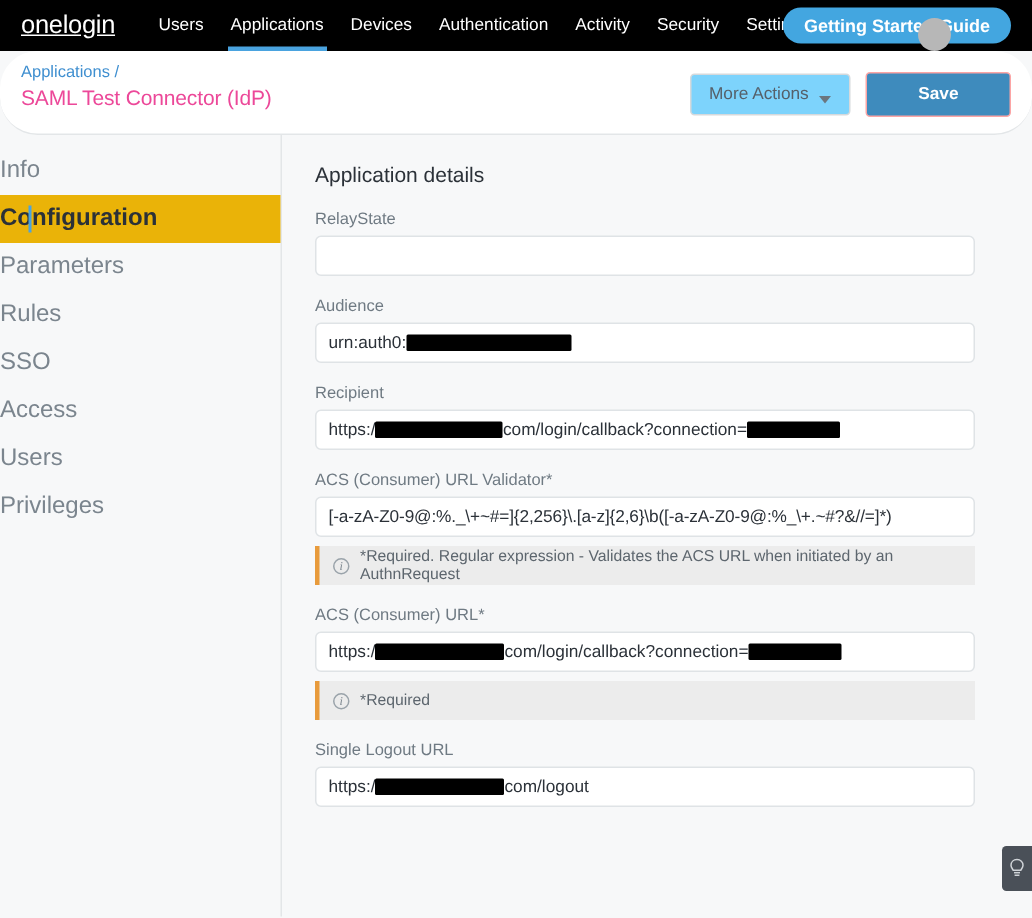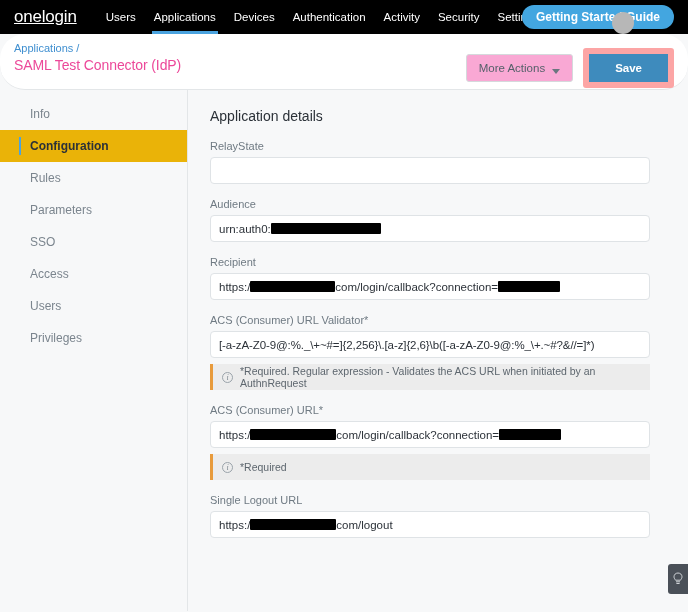--- a/index.html
+++ b/index.html
@@ -98,69 +98,68 @@
     letter-spacing: -0.1px;
   }
   .head-actions {
     position: absolute;
     right: 14px; top: 14px;
     display: flex;
     gap: 10px;
     align-items: center;
   }
   .btn-outline {
-    background: #f9a8d4;
+    background: #7dd3fc;
     border: 1px solid #d5d9dc;
     border-radius: 3px;
     color: #55606a;
     font-size: 11.5px;
     padding: 7px 12px;
     display: flex;
     align-items: flex-end;
     gap: 7px;
     cursor: pointer;
     white-space: nowrap;
   }
   .caret {
     width: 0; height: 0;
     border-left: 4px solid transparent;
     border-right: 4px solid transparent;
     border-top: 5px solid #6b767f;
     display: inline-block;
   }
   .btn-primary {
     background: #3e8bbd;
-    border: 6px solid #fca5a5;
+    border: 1px solid #fca5a5;
     border-radius: 3px;
     color: #ffffff;
     font-size: 11.5px;
     font-weight: 700;
-    padding: 8px 26px;
+    padding: 8px 34px;
     cursor: pointer;
   }
 
   
   .body {
     display: flex;
     height: calc(612px - 34px - 57px);
   }
   .sidebar {
     width: 188px;
     background: #f7f8f9;
     border-right: 1px solid #e3e6e8;
     padding-top: 8px;
     flex-shrink: 0;
   }
   .side-item {
     position: relative;
     height: 32px;
     display: flex;
     align-items: center;
-    padding-left: 30px;
-    font-size: 12px;
+    font-size: 16px;
     color: #7b858e;
     cursor: pointer;
   }
   .side-item.active {
     background: #eab308;
     color: #2b3138;
     font-weight: 700;
   }
   .side-item.active::before {
     content: "";
@@ -279,22 +278,22 @@
       </div>
       <div class="btn-primary">Save</div>
     </div>
   </div>
 
   <div class="body">
 
     <div class="sidebar">
       <div class="side-item">Info</div>
       <div class="side-item active">Configuration</div>
+      <div class="side-item">Parameters</div>
       <div class="side-item">Rules</div>
-      <div class="side-item">Parameters</div>
       <div class="side-item">SSO</div>
       <div class="side-item">Access</div>
       <div class="side-item">Users</div>
       <div class="side-item">Privileges</div>
     </div>
 
     <div class="main">
       <div class="section-title">Application details</div>
 
       <div class="field">

